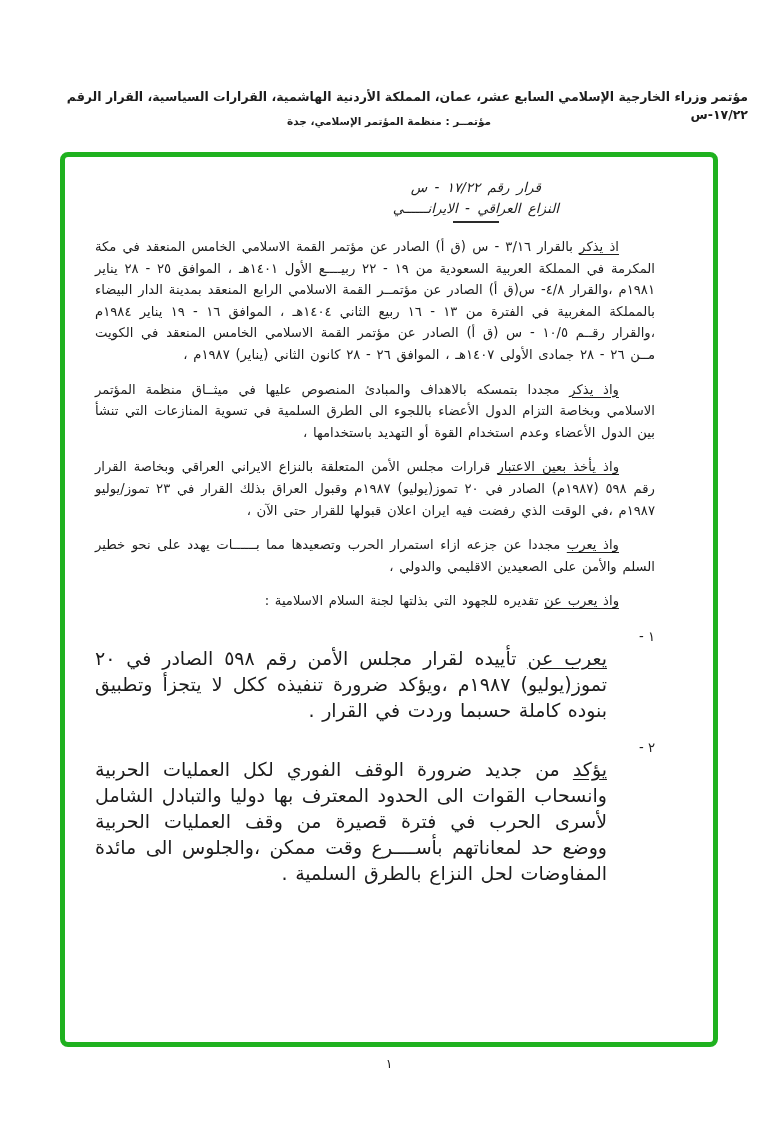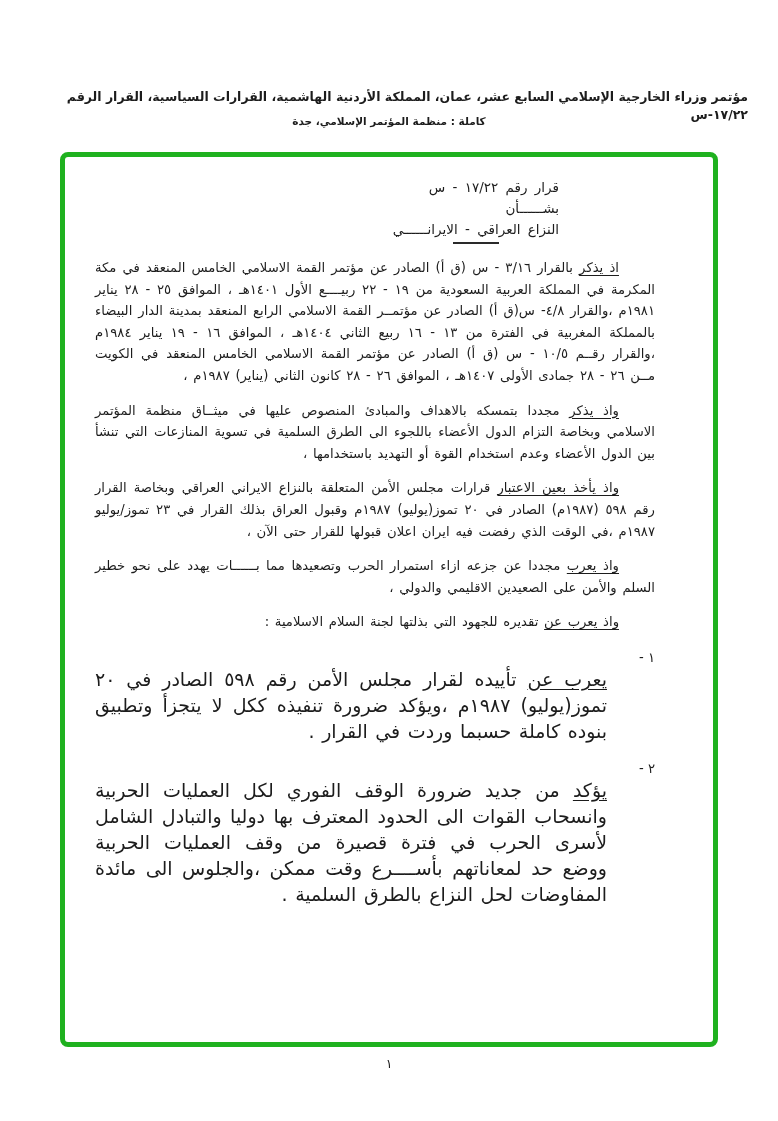--- a/index.html
+++ b/index.html
@@ -21,22 +21,22 @@
   .frame{
     position:absolute;left:60px;top:152px;width:648px;height:885px;
     border:5px solid #1fb11f;border-radius:8px;background:#ffffff;
     box-sizing:content-box;
   }
   .frame-inner{
     position:absolute;inset:0;padding:14px 58px 0 30px;direction:rtl;
   }
   
   .title-block{
-    width:max-content;margin:6px 96px 0 auto;text-align:right;
-    font-size:13.5px;line-height:21px;letter-spacing:.6px;word-spacing:3px;
+    width:max-content;margin:6px 96px 0 auto;text-align:center;
+    font-size:13.5px;line-height:21px;letter-spacing:.6px;word-spacing:3px;font-style:italic;
   }
   .title-underline{
     width:46px;height:2px;background:#2a2a2a;margin:2px auto 0;
   }
   
   .para{
     margin:13px 0 0;font-size:13.2px;line-height:21.6px;
     text-align:justify;text-indent:36px;word-spacing:1.5px;
   }
   .lead{text-decoration:underline;text-underline-offset:3px;}
@@ -51,30 +51,29 @@
   .pagenum{
     position:absolute;top:1056px;left:0;right:0;text-align:center;
     font-size:12.5px;
   }
 </style>
 </head>
 <body>
 
 <div class="hdr1">مؤتمر وزراء الخارجية الإسلامي السابع عشر، عمان، المملكة الأردنية الهاشمية، القرارات السياسية، القرار الرقم ١٧/٢٢-س</div>
 <div class="hdr2">
-  <span>كاملة :</span>
+  <span>مؤتمــر :</span>
   <span>منظمة المؤتمر الإسلامي، جدة</span>
 </div>
 
 <div class="frame">
   <div class="frame-inner">
 
     <div class="title-block">
       <div>قرار رقم ١٧/٢٢ - س</div>
-      <div>بشــــــأن</div>
       <div>النزاع العراقي - الايرانــــــي</div>
       <div class="title-underline"></div>
     </div>
 
 
     <p class="para"><span class="lead">اذ يذكر</span><span> بالقرار ٣/١٦ - س (ق أ) الصادر عن مؤتمر القمة الاسلامي الخامس المنعقد في مكة المكرمة في المملكة العربية السعودية من ١٩ - ٢٢ ربيــــع الأول ١٤٠١هـ ، الموافق ٢٥ - ٢٨ يناير ١٩٨١م ،والقرار ٤/٨- س(ق أ) الصادر عن مؤتمــر القمة الاسلامي الرابع المنعقد بمدينة الدار البيضاء بالمملكة المغربية في الفترة من ١٣ - ١٦ ربيع الثاني ١٤٠٤هـ ، الموافق ١٦ - ١٩ يناير ١٩٨٤م ،والقرار رقــم ١٠/٥ - س (ق أ) الصادر عن مؤتمر القمة الاسلامي الخامس المنعقد في الكويت مــن ٢٦ - ٢٨ جمادى الأولى ١٤٠٧هـ ، الموافق ٢٦ - ٢٨ كانون الثاني (يناير) ١٩٨٧م ،</span></p>
 
     <p class="para"><span class="lead">واذ يذكر</span><span> مجددا بتمسكه بالاهداف والمبادئ المنصوص عليها في ميثــاق منظمة المؤتمر الاسلامي وبخاصة التزام الدول الأعضاء باللجوء الى الطرق السلمية في تسوية المنازعات التي تنشأ بين الدول الأعضاء وعدم استخدام القوة أو التهديد باستخدامها ،</span></p>
 
 

